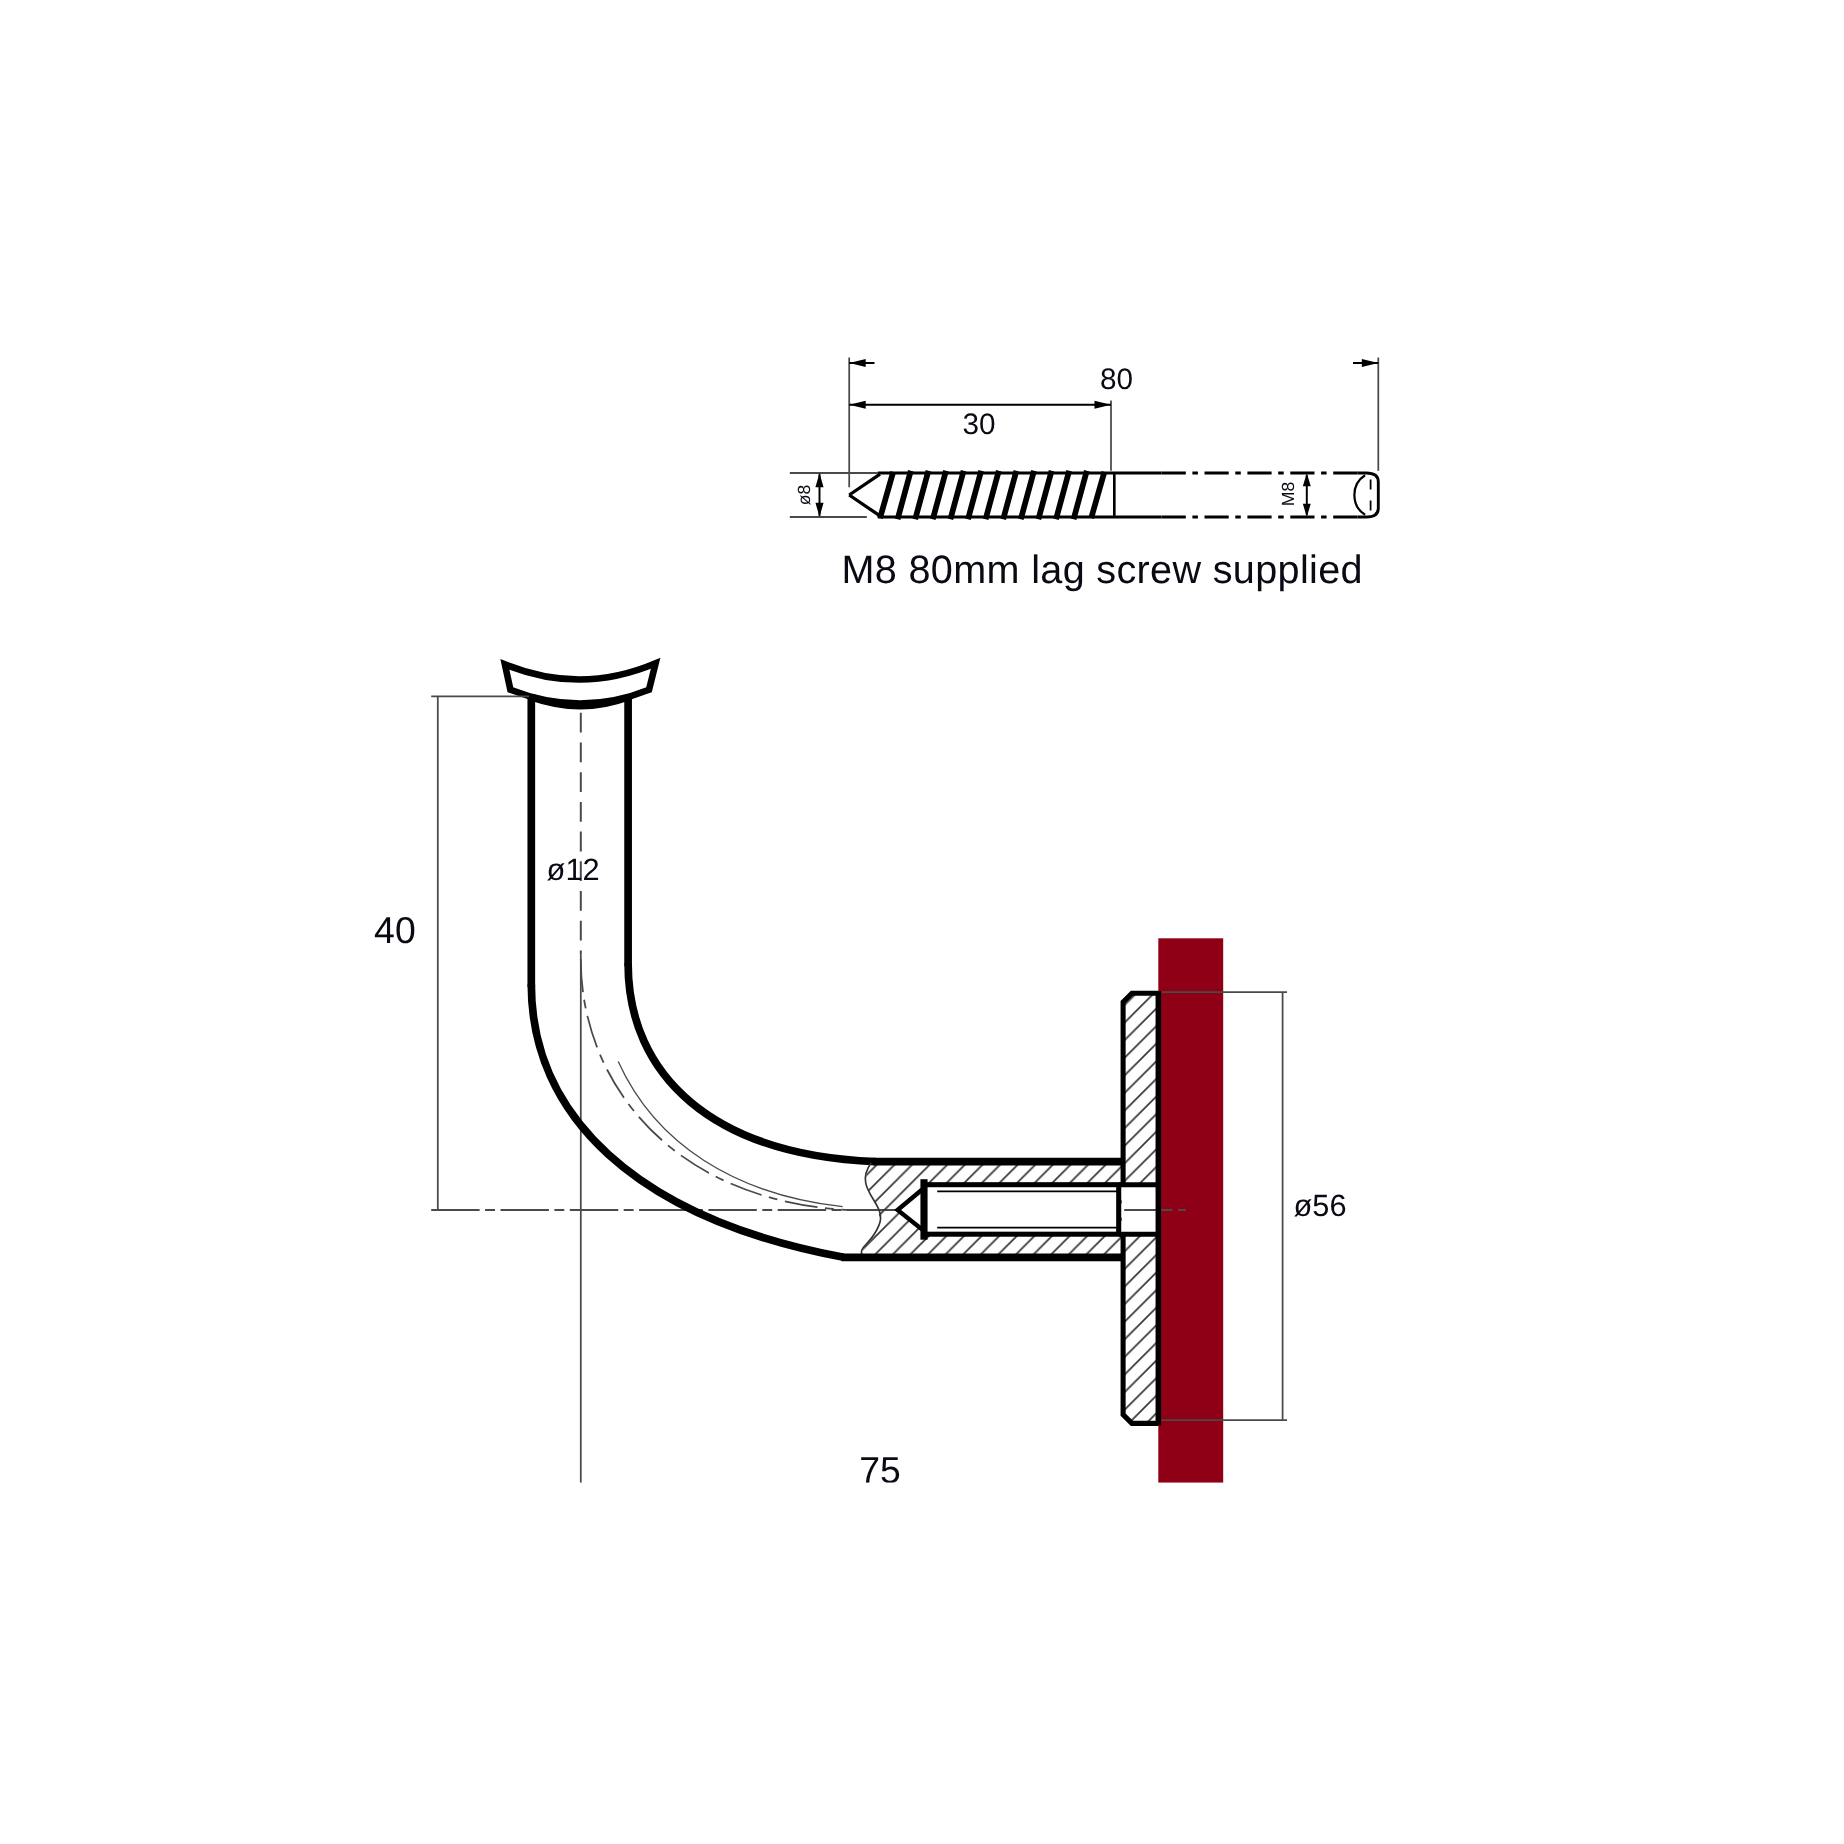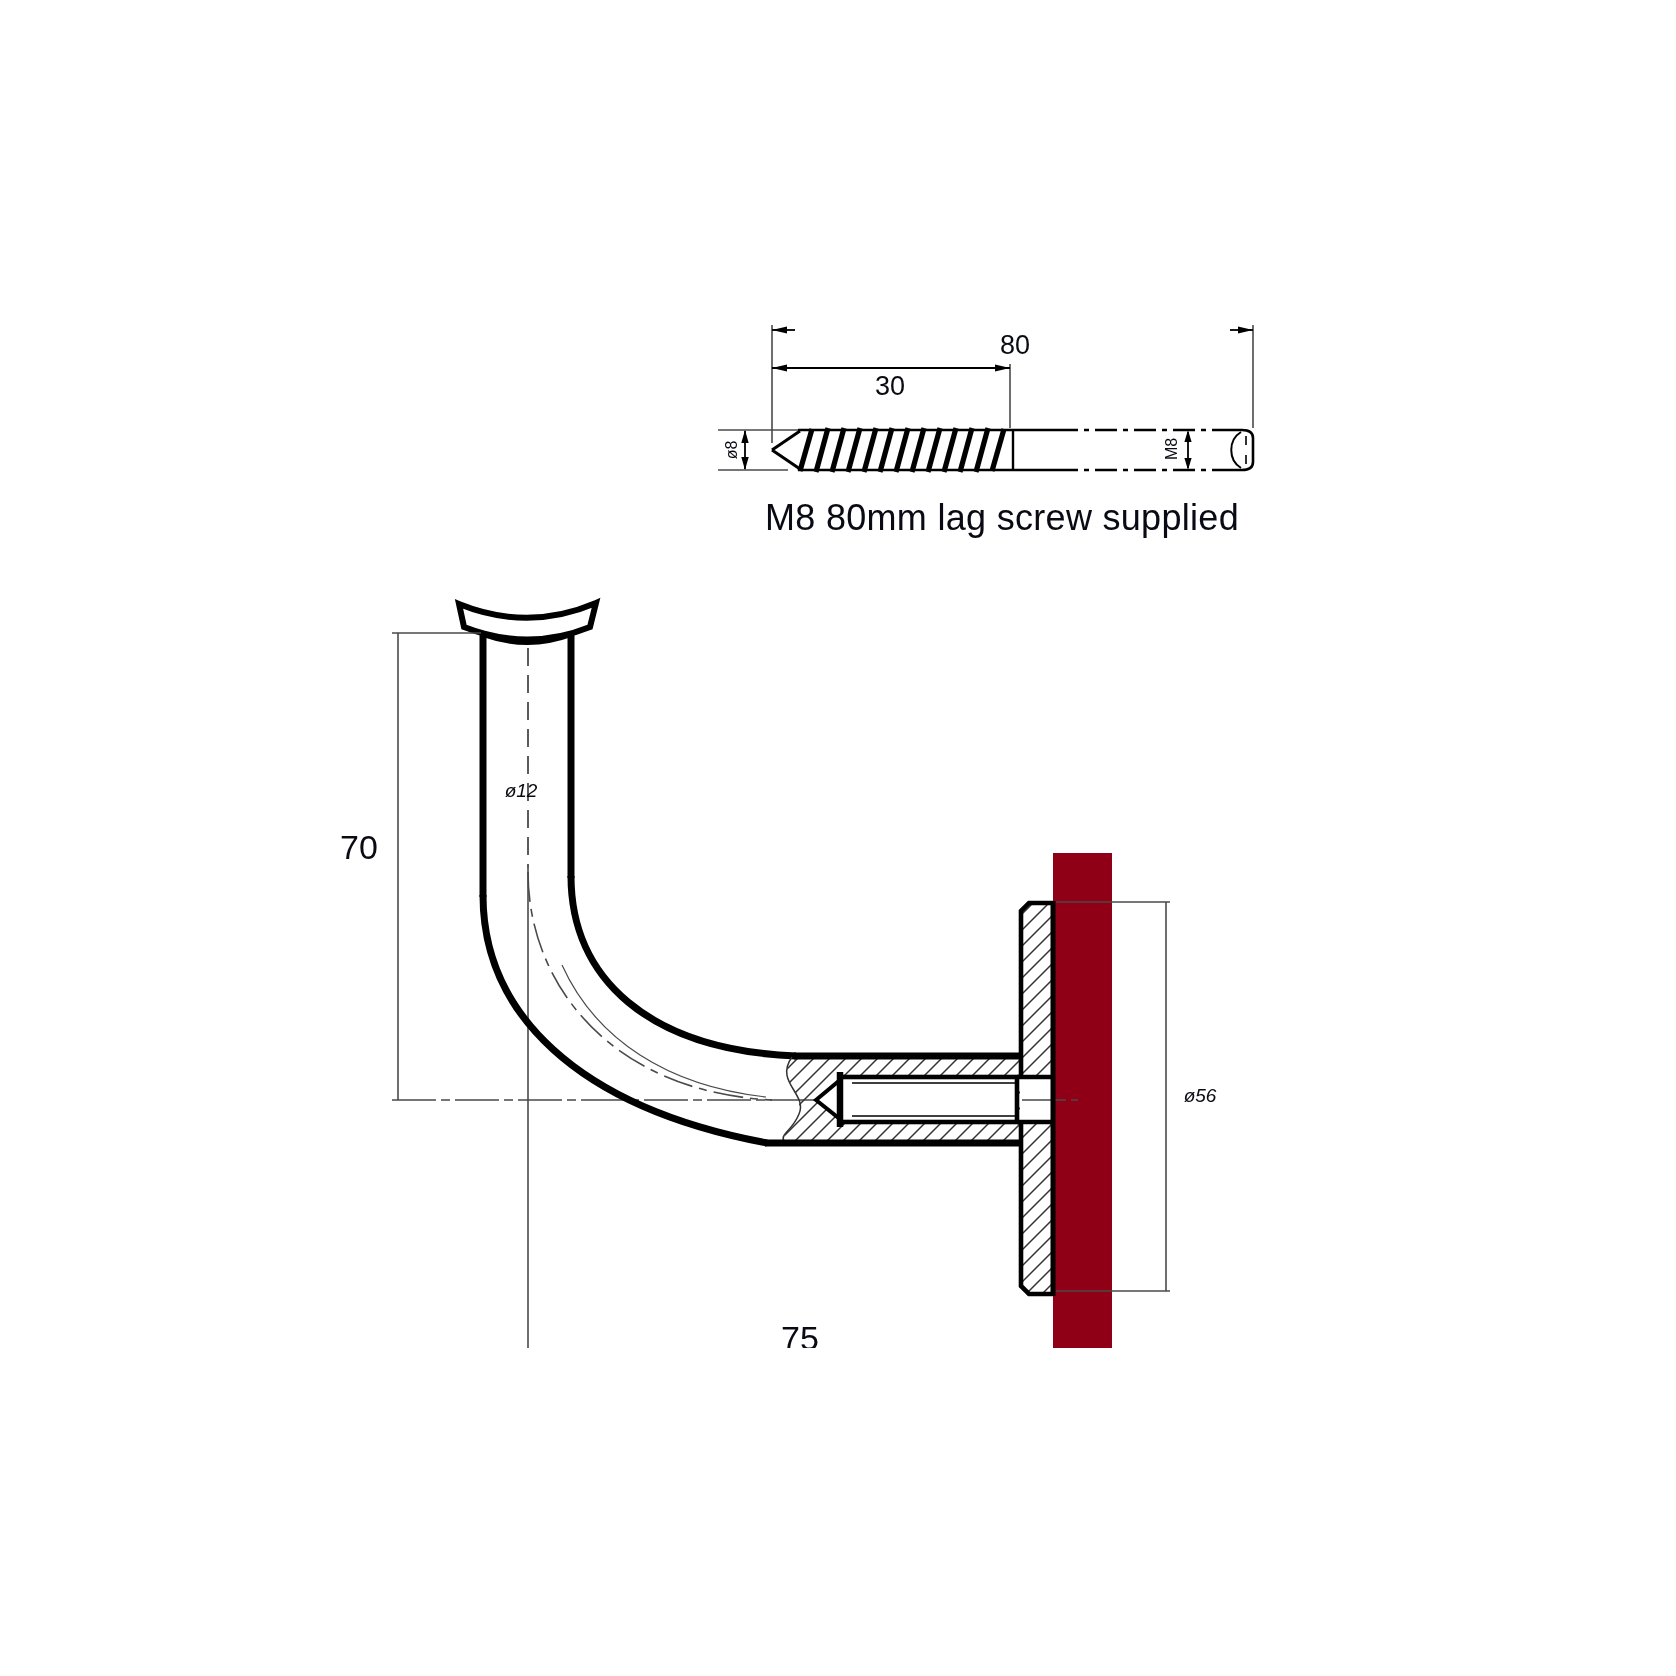--- a/index.html
+++ b/index.html
@@ -2,21 +2,21 @@
 <html><head>
 <meta charset="utf-8">
 <style>
   html,body{margin:0;padding:0;background:#ffffff;}
   #canvas{position:relative;width:1676px;height:1348px;background:#ffffff;overflow:hidden;
           font-family:"Liberation Sans", sans-serif;color:#000;}
   #drawing{position:absolute;left:0;top:0;}
   .lbl{position:absolute;transform:translate(-50%,-50%);white-space:nowrap;color:#0a0a14;}
   .lbl.rot{transform:translate(-50%,-50%) rotate(-90deg);}
   .dim-big{font-size:34px;}
-  .dim-mid{font-size:19px;font-style:italic;}
+  .dim-mid{font-size:28px;}
   .dim-sm{font-size:27px;}
   .dim-tiny{font-size:16px;}
   .caption{font-size:36px;letter-spacing:.3px;}
 </style>
 </head>
 <body>
 
 <div id="canvas">
 
 <svg id="drawing" width="1676" height="1676" viewBox="0 0 1676 1676">
@@ -139,18 +139,18 @@
     <path d="M 1166,902 V 1291"></path>
   </g>
 </svg>
 
 <div class="lbl dim-sm" style="left:1015px;top:345px;">80</div>
 <div class="lbl dim-sm" style="left:890px;top:386px;">30</div>
 <div class="lbl rot dim-tiny" style="left:732px;top:450px;">ø8</div>
 <div class="lbl rot dim-tiny" style="left:1172px;top:449px;">M8</div>
 <div class="lbl caption" style="left:1002px;top:518px;">M8 80mm lag screw supplied</div>
 
-<div class="lbl dim-big" style="left:359px;top:847px;">70</div>
+<div class="lbl dim-big" style="left:359px;top:847px;">40</div>
 <div class="lbl dim-mid" style="left:521px;top:791px;">ø12</div>
 <div class="lbl dim-mid" style="left:1200px;top:1096px;">ø56</div>
 <div class="lbl dim-big" style="left:800px;top:1338px;">75</div>
 
 </div>
 
 </body></html>

